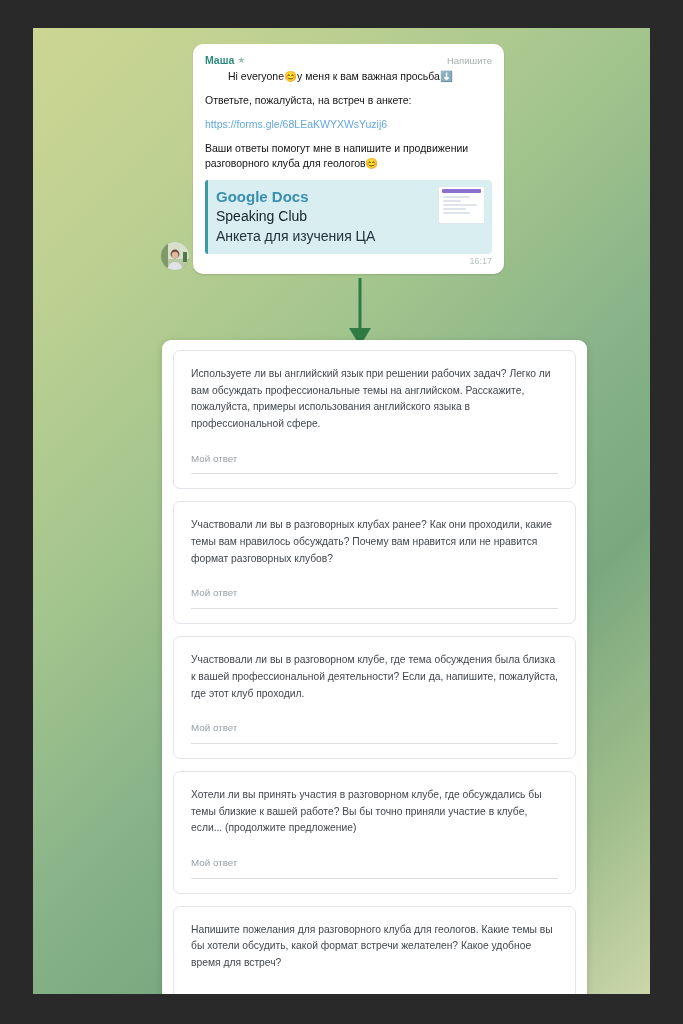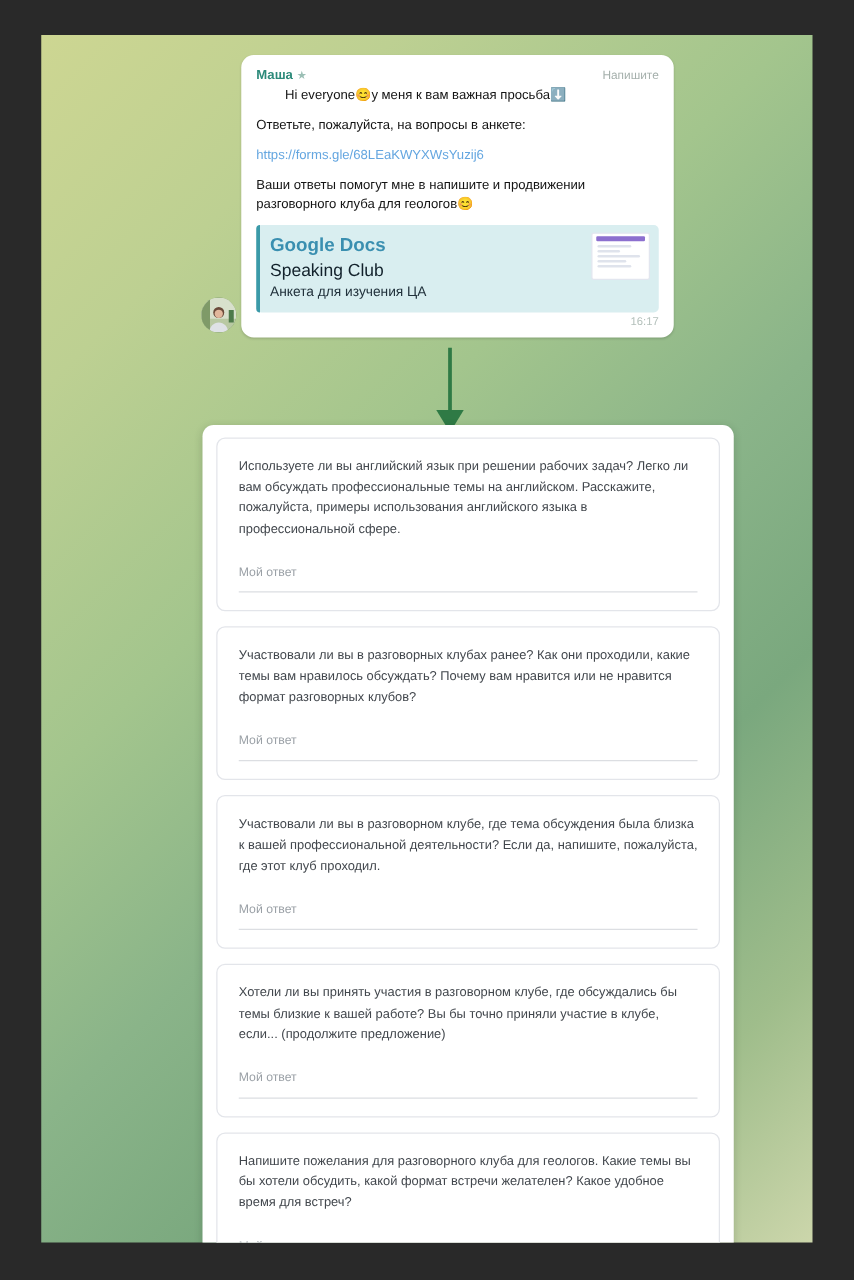--- a/index.html
+++ b/index.html
@@ -41,21 +41,21 @@
         #9fbd8b 86%,
         #ccd6ab 100%);
     overflow: hidden;
   }
 
   
   .tg-row {
     position: absolute;
     left: 160px;
     top: 16px;
-    width: 346px;
+    width: 311px;
     display: flex;
   }
   .avatar {
     position: absolute;
     left: -32px;
     bottom: 4px;
     width: 28px;
     height: 28px;
     border-radius: 50%;
     overflow: hidden;
@@ -143,21 +143,21 @@
     line-height: 1.35;
   }
   .preview-title {
     color: #12212b;
     font-size: 14px;
     font-weight: 400;
     line-height: 1.4;
   }
   .preview-desc {
     color: #22323c;
-    font-size: 11px;
+    font-size: 14px;
     line-height: 1.4;
   }
   .preview-thumb {
     position: absolute;
     right: 7px;
     top: 6px;
     width: 45px;
     height: 36px;
     background: #ffffff;
     border: 1px solid #e2e6ef;
@@ -259,21 +259,21 @@
         <div class="bubble-head">
           <div class="sender">
             <span class="sender-name">Маша</span>
             <span class="star-icon">★</span>
           </div>
           <span class="reply-link">Напишите</span>
         </div>
 
         <p class="msg-line tight"><span>Hi everyone</span><span class="emoji">😊</span><span>у меня к вам важная просьба</span><span class="emoji">⬇️</span></p>
 
-        <p class="msg-line">Ответьте, пожалуйста, на вопросы в анкете:</p>
+        <p class="msg-line">Ответьте, пожалуйста, на встреч в анкете:</p>
 
         <p class="msg-line"><span class="msg-link">https://forms.gle/68LEaKWYXWsYuzij6</span></p>
 
         <p class="msg-line"><span>Ваши ответы помогут мне в напишите и продвижении разговорного клуба для геологов</span><span class="emoji">😊</span></p>
 
         <div class="preview">
           <div class="preview-thumb">
             <div class="th-bar"></div>
             <div class="th-line w60"></div>
             <div class="th-line w40"></div>

